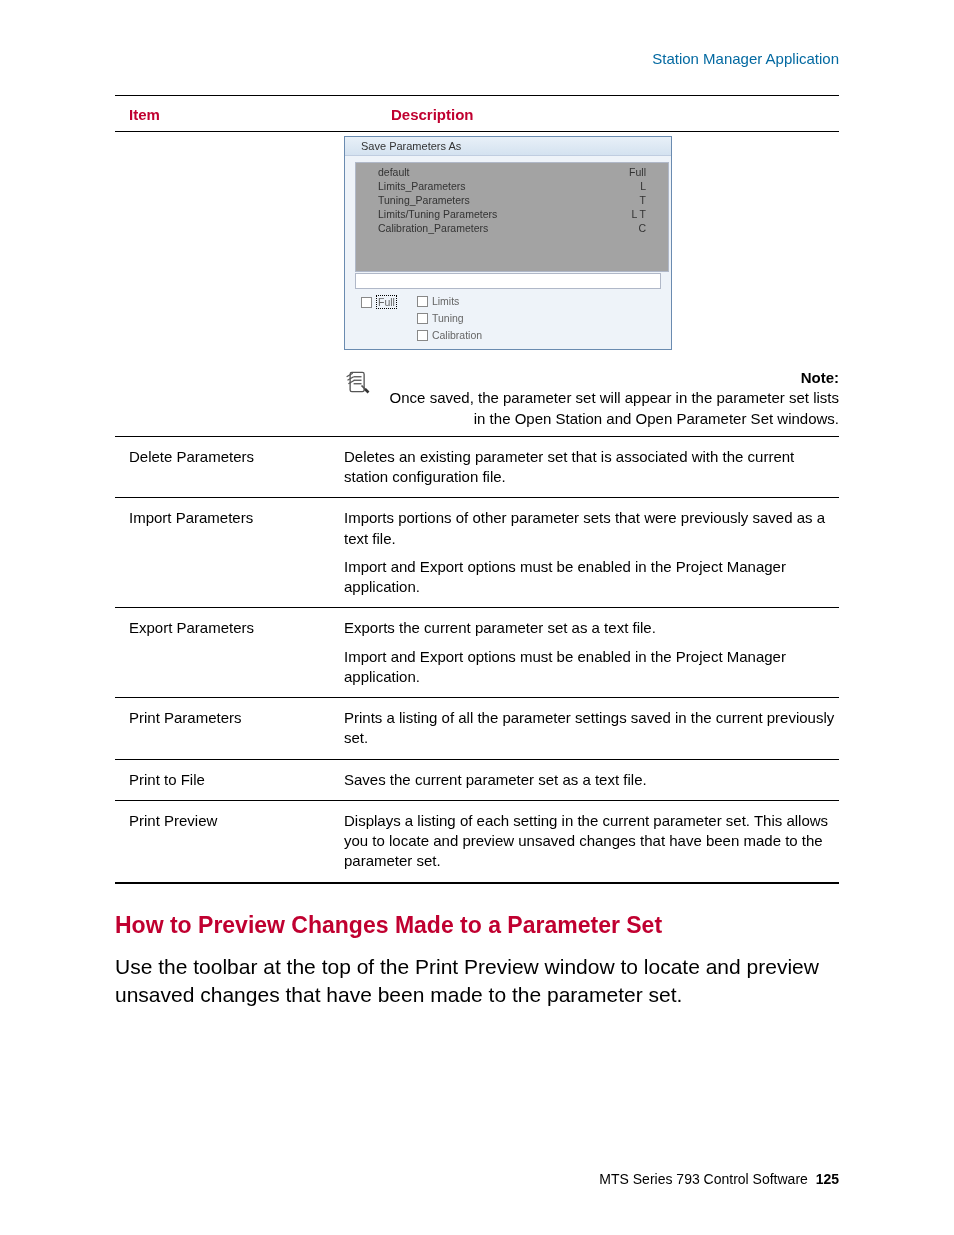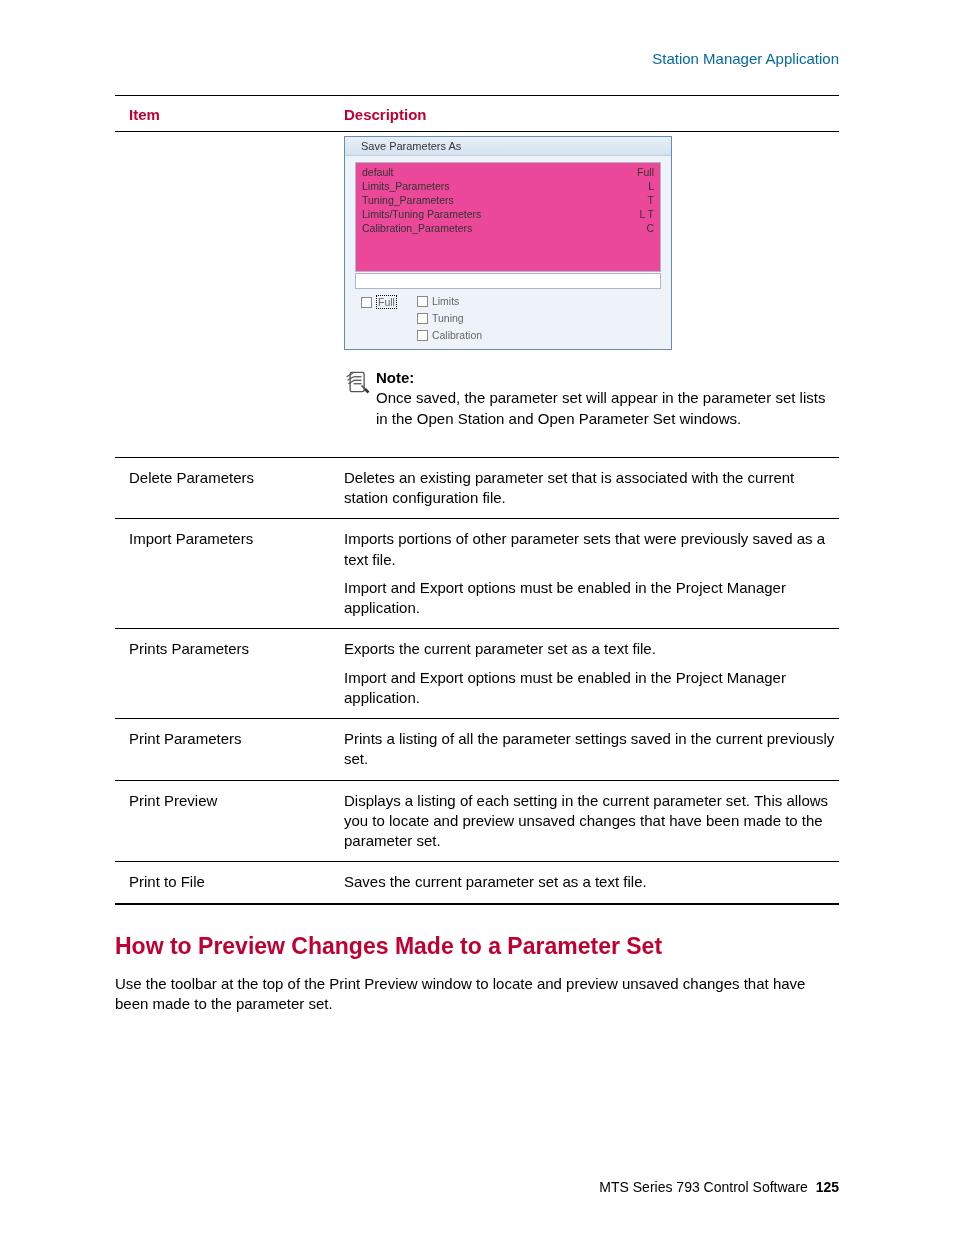--- a/index.html
+++ b/index.html
@@ -18,20 +18,21 @@
       text-align: right;
       margin-bottom: 28px;
     }
     .hr-thin { border: none; border-top: 1px solid #000; }
     .table-headers {
       display: flex;
       padding: 10px 0 8px 14px;
       font-weight: bold;
       color: #c00030;
       font-size: 15px;
+      gap: 47px;
     }
     .col-item { width: 215px; flex-shrink: 0; }
     .col-desc { flex: 1; }
     .dialog-wrap {
       margin-left: 229px;
       margin-top: 4px;
       margin-bottom: 18px;
     }
     .dialog {
       width: 328px;
@@ -42,25 +43,25 @@
       color: #333;
       position: relative;
     }
     .dialog-title {
       background: linear-gradient(#e8f0f8,#d4e2f0);
       padding: 3px 16px;
       font-size: 11px;
       border-bottom: 1px solid #c0cde0;
     }
     .dialog-list {
-      background: #ec4899;
+      background: #a3a3a3;
       border: 1px solid #b0b8c8;
-      margin: 6px 10px 1px 10px;
+      margin: 6px 2px 1px 10px;
       height: 110px;
-      padding: 2px 6px;
+      padding: 2px 22px;
       position: relative;
       overflow: hidden;
     }
     .dlg-row { display: flex; justify-content: space-between; line-height: 14px; }
     .dialog-entry {
       background: #fff;
       border: 1px solid #b0b8c8;
       margin: 0 10px 0 10px;
       height: 16px;
     }
@@ -84,22 +85,23 @@
       border: 1px solid #999;
       font-size: 11px;
       padding: 1px 10px;
       min-width: 46px;
       text-align: center;
     }
     .dlg-btn.disabled { color: #999; }
     .note-block {
       display: flex;
       margin-left: 229px;
-      margin-bottom: 28px;
+      margin-bottom: 7px;
       gap: 4px;
+      text-align: right;
     }
     .note-icon {
       width: 28px; flex-shrink:0;
     }
     .note-icon svg { width: 28px; height: 28px; }
     .note-text { font-size: 15px; line-height: 1.35; }
     .note-text .lbl { font-weight: bold; }
     table.items {
       width: 100%;
       border-collapse: collapse;
@@ -116,26 +118,26 @@
     table.items td.item { width: 215px; }
     table.items p + p { margin-top: 8px; }
     .hr-thick { border: none; border-top: 2px solid #000; }
     h2.section {
       color: #c00030;
       font-size: 23px;
       font-weight: bold;
       margin: 28px 0 14px 0;
     }
     .body-p {
-      font-size: 15px;
+      font-size: 21px;
       line-height: 1.35;
     }
     .footer {
       position: absolute;
-      bottom: 40px;
+      bottom: 48px;
       right: 115px;
       font-size: 14px;
     }
     .footer .pg { font-weight: bold; }
   </style>
 </head>
 <body>
 
 <div class="header-text">Station Manager Application</div>
 
@@ -226,42 +228,42 @@
         </td>
   </tr>
   <tr>
     <td class="item">Import Parameters</td>
     <td>
           <p>Imports portions of other parameter sets that were previously saved as a text file.</p>
           <p>Import and Export options must be enabled in the Project Manager application.</p>
         </td>
   </tr>
   <tr>
-    <td class="item">Prints Parameters</td>
+    <td class="item">Export Parameters</td>
     <td>
           <p>Exports the current parameter set as a text file.</p>
           <p>Import and Export options must be enabled in the Project Manager application.</p>
         </td>
   </tr>
   <tr>
     <td class="item">Print Parameters</td>
     <td>
           <p>Prints a listing of all the parameter settings saved in the current previously set.</p>
         </td>
   </tr>
   <tr>
+    <td class="item">Print to File</td>
+    <td>
+          <p>Saves the current parameter set as a text file.</p>
+        </td>
+  </tr>
+  <tr>
     <td class="item">Print Preview</td>
     <td>
           <p>Displays a listing of each setting in the current parameter set. This allows you to locate and preview unsaved changes that have been made to the parameter set.</p>
-        </td>
-  </tr>
-  <tr>
-    <td class="item">Print to File</td>
-    <td>
-          <p>Saves the current parameter set as a text file.</p>
         </td>
   </tr>
 </tbody>
   </table>
 <hr class="hr-thick">
 
 <h2 class="section">How to Preview Changes Made to a Parameter Set</h2>
 <p class="body-p">Use the toolbar at the top of the Print Preview window to locate and preview unsaved changes that have been made to the parameter set.</p>
 
 <div class="footer">

